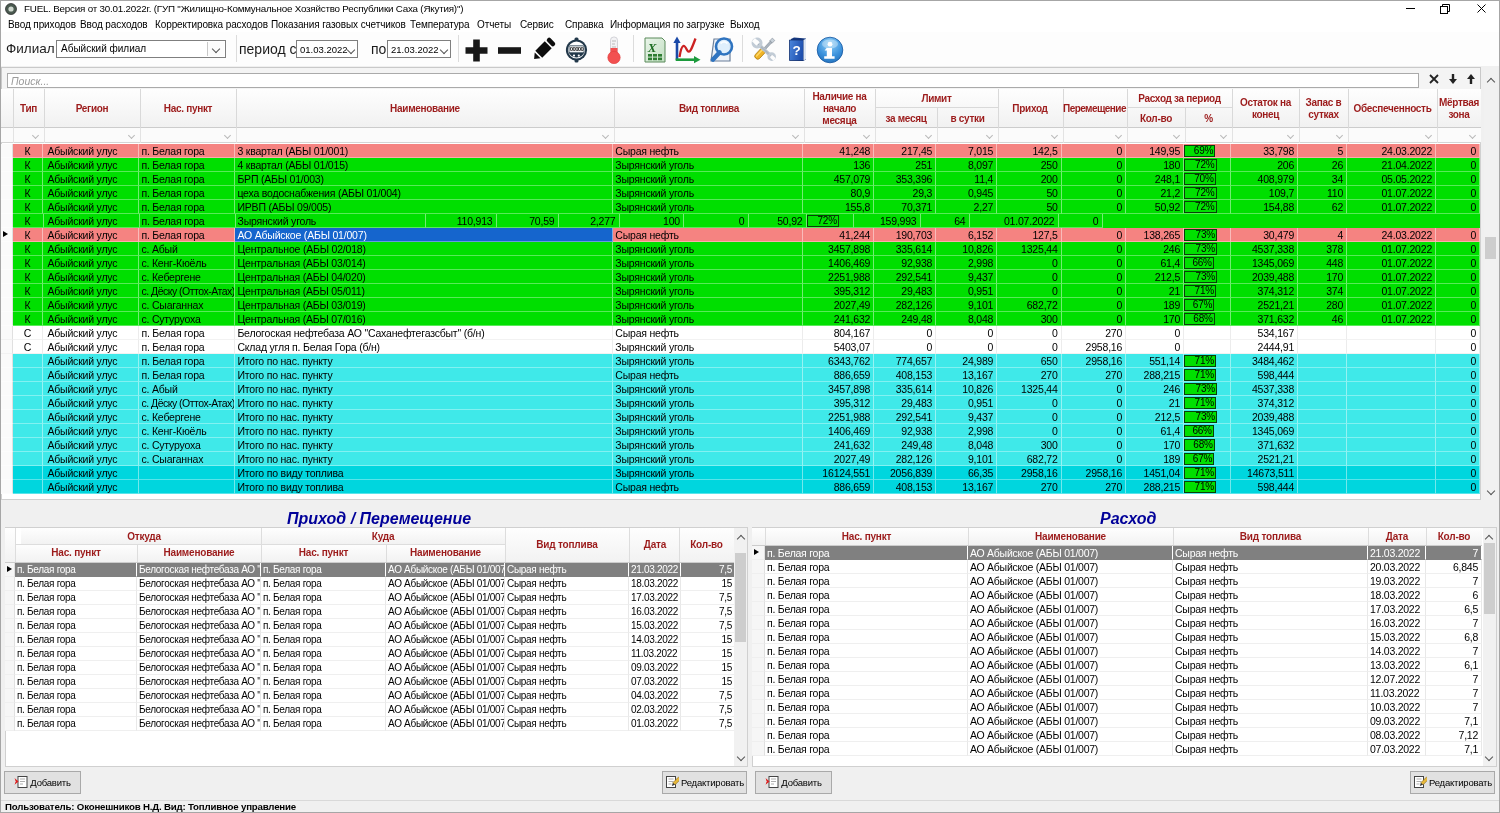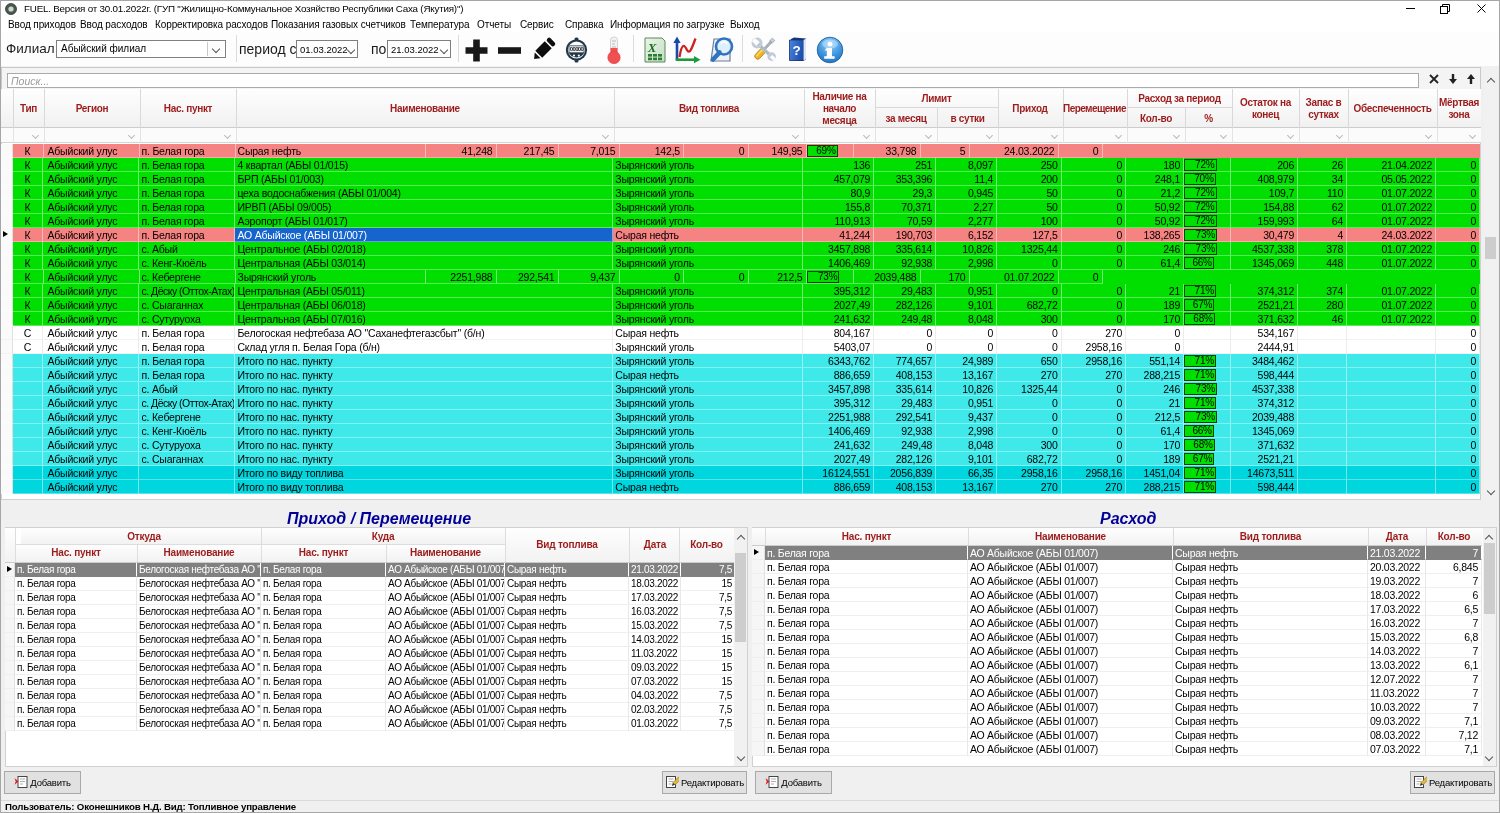--- a/index.html
+++ b/index.html
@@ -303,20 +303,21 @@
 <div class="fchev" style="left:1221px"></div>
 <div class="fchev" style="left:1288px"></div>
 <div class="fchev" style="left:1337px"></div>
 <div class="fchev" style="left:1426px"></div>
 <div class="fchev" style="left:1470px"></div>
 <div class="r red" style="top:143.5px">
     <div style="width:11.5px;position:relative;background:#fafafa;border-right:1px solid #e0e0e0"></div>
     <div class="tC" style="width:31px">К</div>
     <div class="tL" style="width:96px;padding-left:4px">Абыйский улус</div>
     <div class="tL" style="width:96px;">п. Белая гора</div>
+    <div class="tL" style="width:378px">3 квартал (АБЫ 01/001)</div>
     <div class="tL" style="width:190px">Сырая нефть</div>
     <div class="tR" style="width:71px">41,248</div>
     <div class="tR" style="width:62px">217,45</div>
     <div class="tR" style="width:61px">7,015</div>
     <div class="tR" style="width:64.5px">142,5</div>
     <div class="tR" style="width:64.5px">0</div>
     <div class="tR" style="width:58px">149,95</div>
     <div style="width:47px">
       <div class="bar" style="width:31.1px">69%</div>
     </div>
@@ -407,21 +408,20 @@
     <div class="tR" style="width:67px">154,88</div>
     <div class="tR" style="width:49px">62</div>
     <div class="tR" style="width:89px">01.07.2022</div>
     <div class="tR" style="width:44px">0</div>
   </div>
 <div class="r grn" style="top:213.5px">
     <div style="width:11.5px;position:relative;background:#fafafa;border-right:1px solid #e0e0e0"></div>
     <div class="tC" style="width:31px">К</div>
     <div class="tL" style="width:96px;padding-left:4px">Абыйский улус</div>
     <div class="tL" style="width:96px;">п. Белая гора</div>
-    <div class="tL" style="width:378px">Аэропорт (АБЫ 01/017)</div>
     <div class="tL" style="width:190px">Зырянский уголь</div>
     <div class="tR" style="width:71px">110,913</div>
     <div class="tR" style="width:62px">70,59</div>
     <div class="tR" style="width:61px">2,277</div>
     <div class="tR" style="width:64.5px">100</div>
     <div class="tR" style="width:64.5px">0</div>
     <div class="tR" style="width:58px">50,92</div>
     <div style="width:47px">
       <div class="bar" style="width:32.4px">72%</div>
     </div>
@@ -493,20 +493,21 @@
     <div class="tR" style="width:67px">1345,069</div>
     <div class="tR" style="width:49px">448</div>
     <div class="tR" style="width:89px">01.07.2022</div>
     <div class="tR" style="width:44px">0</div>
   </div>
 <div class="r grn" style="top:269.5px">
     <div style="width:11.5px;position:relative;background:#fafafa;border-right:1px solid #e0e0e0"></div>
     <div class="tC" style="width:31px">К</div>
     <div class="tL" style="width:96px;padding-left:4px">Абыйский улус</div>
     <div class="tL" style="width:96px;">с. Кебергене</div>
+    <div class="tL" style="width:378px">Центральная (АБЫ 04/020)</div>
     <div class="tL" style="width:190px">Зырянский уголь</div>
     <div class="tR" style="width:71px">2251,988</div>
     <div class="tR" style="width:62px">292,541</div>
     <div class="tR" style="width:61px">9,437</div>
     <div class="tR" style="width:64.5px">0</div>
     <div class="tR" style="width:64.5px">0</div>
     <div class="tR" style="width:58px">212,5</div>
     <div style="width:47px">
       <div class="bar" style="width:32.9px">73%</div>
     </div>
@@ -534,21 +535,21 @@
     <div class="tR" style="width:67px">374,312</div>
     <div class="tR" style="width:49px">374</div>
     <div class="tR" style="width:89px">01.07.2022</div>
     <div class="tR" style="width:44px">0</div>
   </div>
 <div class="r grn" style="top:297.5px">
     <div style="width:11.5px;position:relative;background:#fafafa;border-right:1px solid #e0e0e0"></div>
     <div class="tC" style="width:31px">К</div>
     <div class="tL" style="width:96px;padding-left:4px">Абыйский улус</div>
     <div class="tL" style="width:96px;">с. Сыаганнах</div>
-    <div class="tL" style="width:378px">Центральная (АБЫ 06/018)</div>
+    <div class="tL" style="width:378px">Центральная (АБЫ 03/019)</div>
     <div class="tL" style="width:190px">Зырянский уголь</div>
     <div class="tR" style="width:71px">2027,49</div>
     <div class="tR" style="width:62px">282,126</div>
     <div class="tR" style="width:61px">9,101</div>
     <div class="tR" style="width:64.5px">682,72</div>
     <div class="tR" style="width:64.5px">0</div>
     <div class="tR" style="width:58px">189</div>
     <div style="width:47px">
       <div class="bar" style="width:30.1px">67%</div>
     </div>

